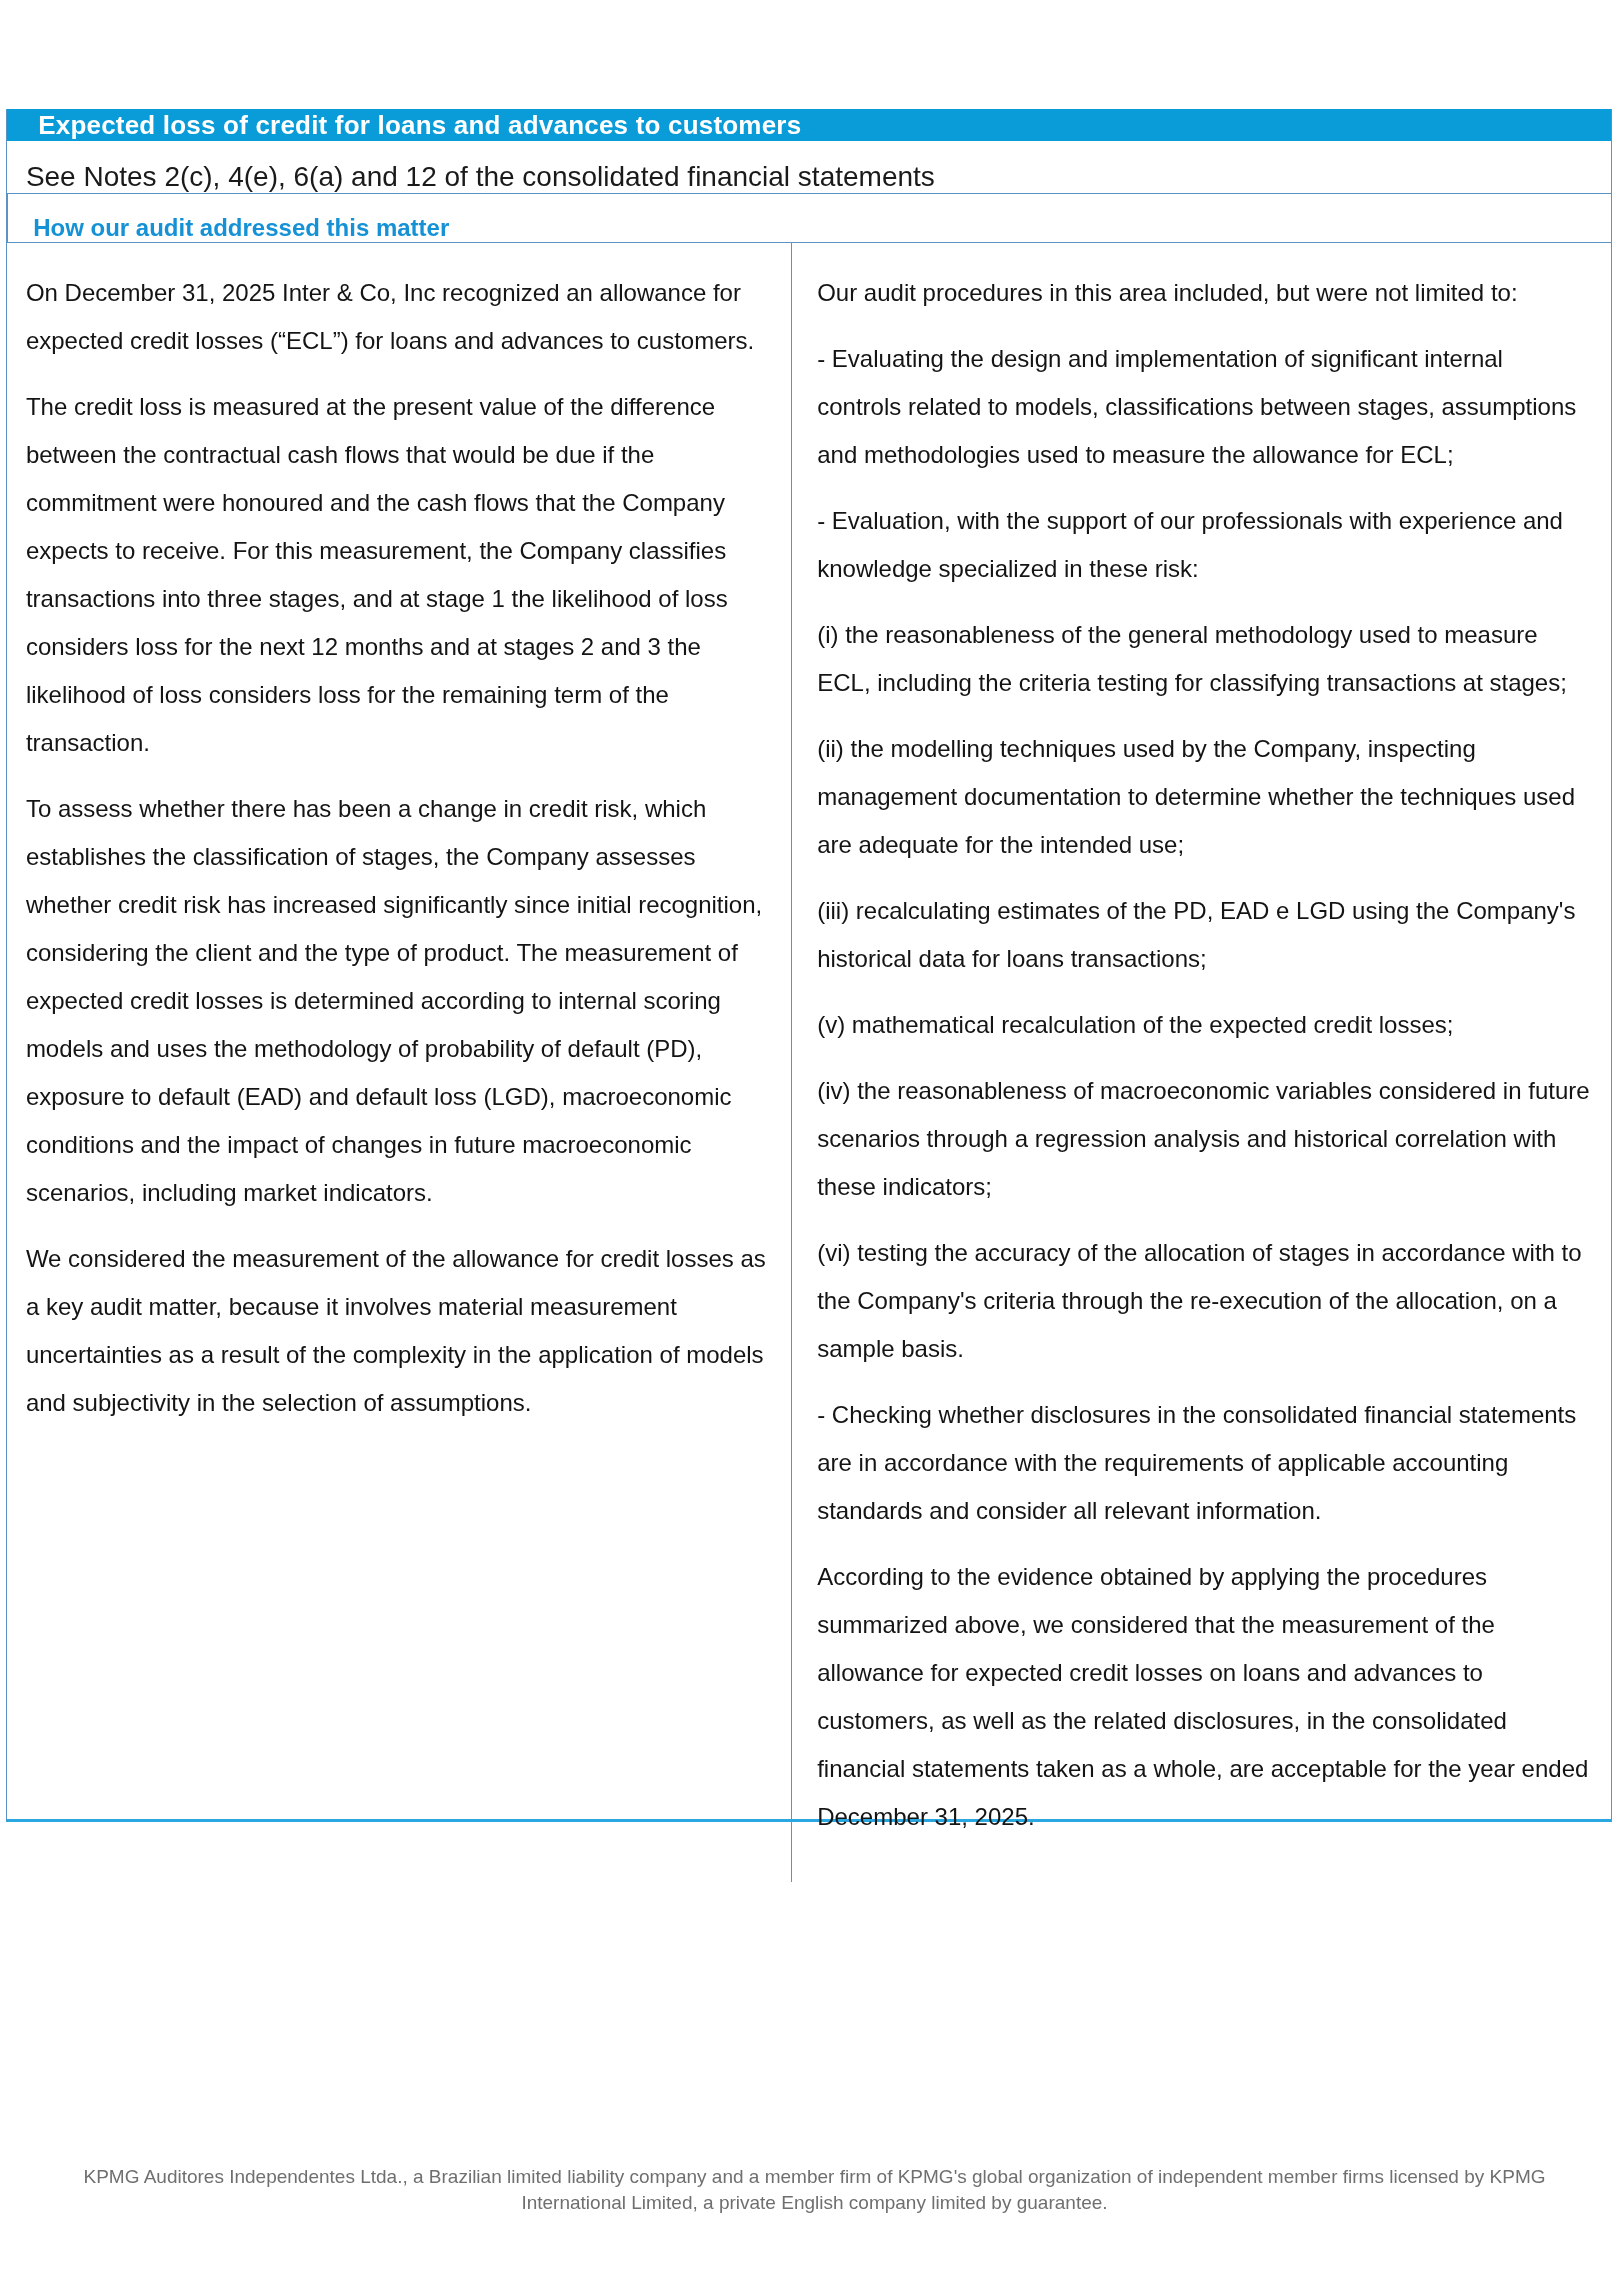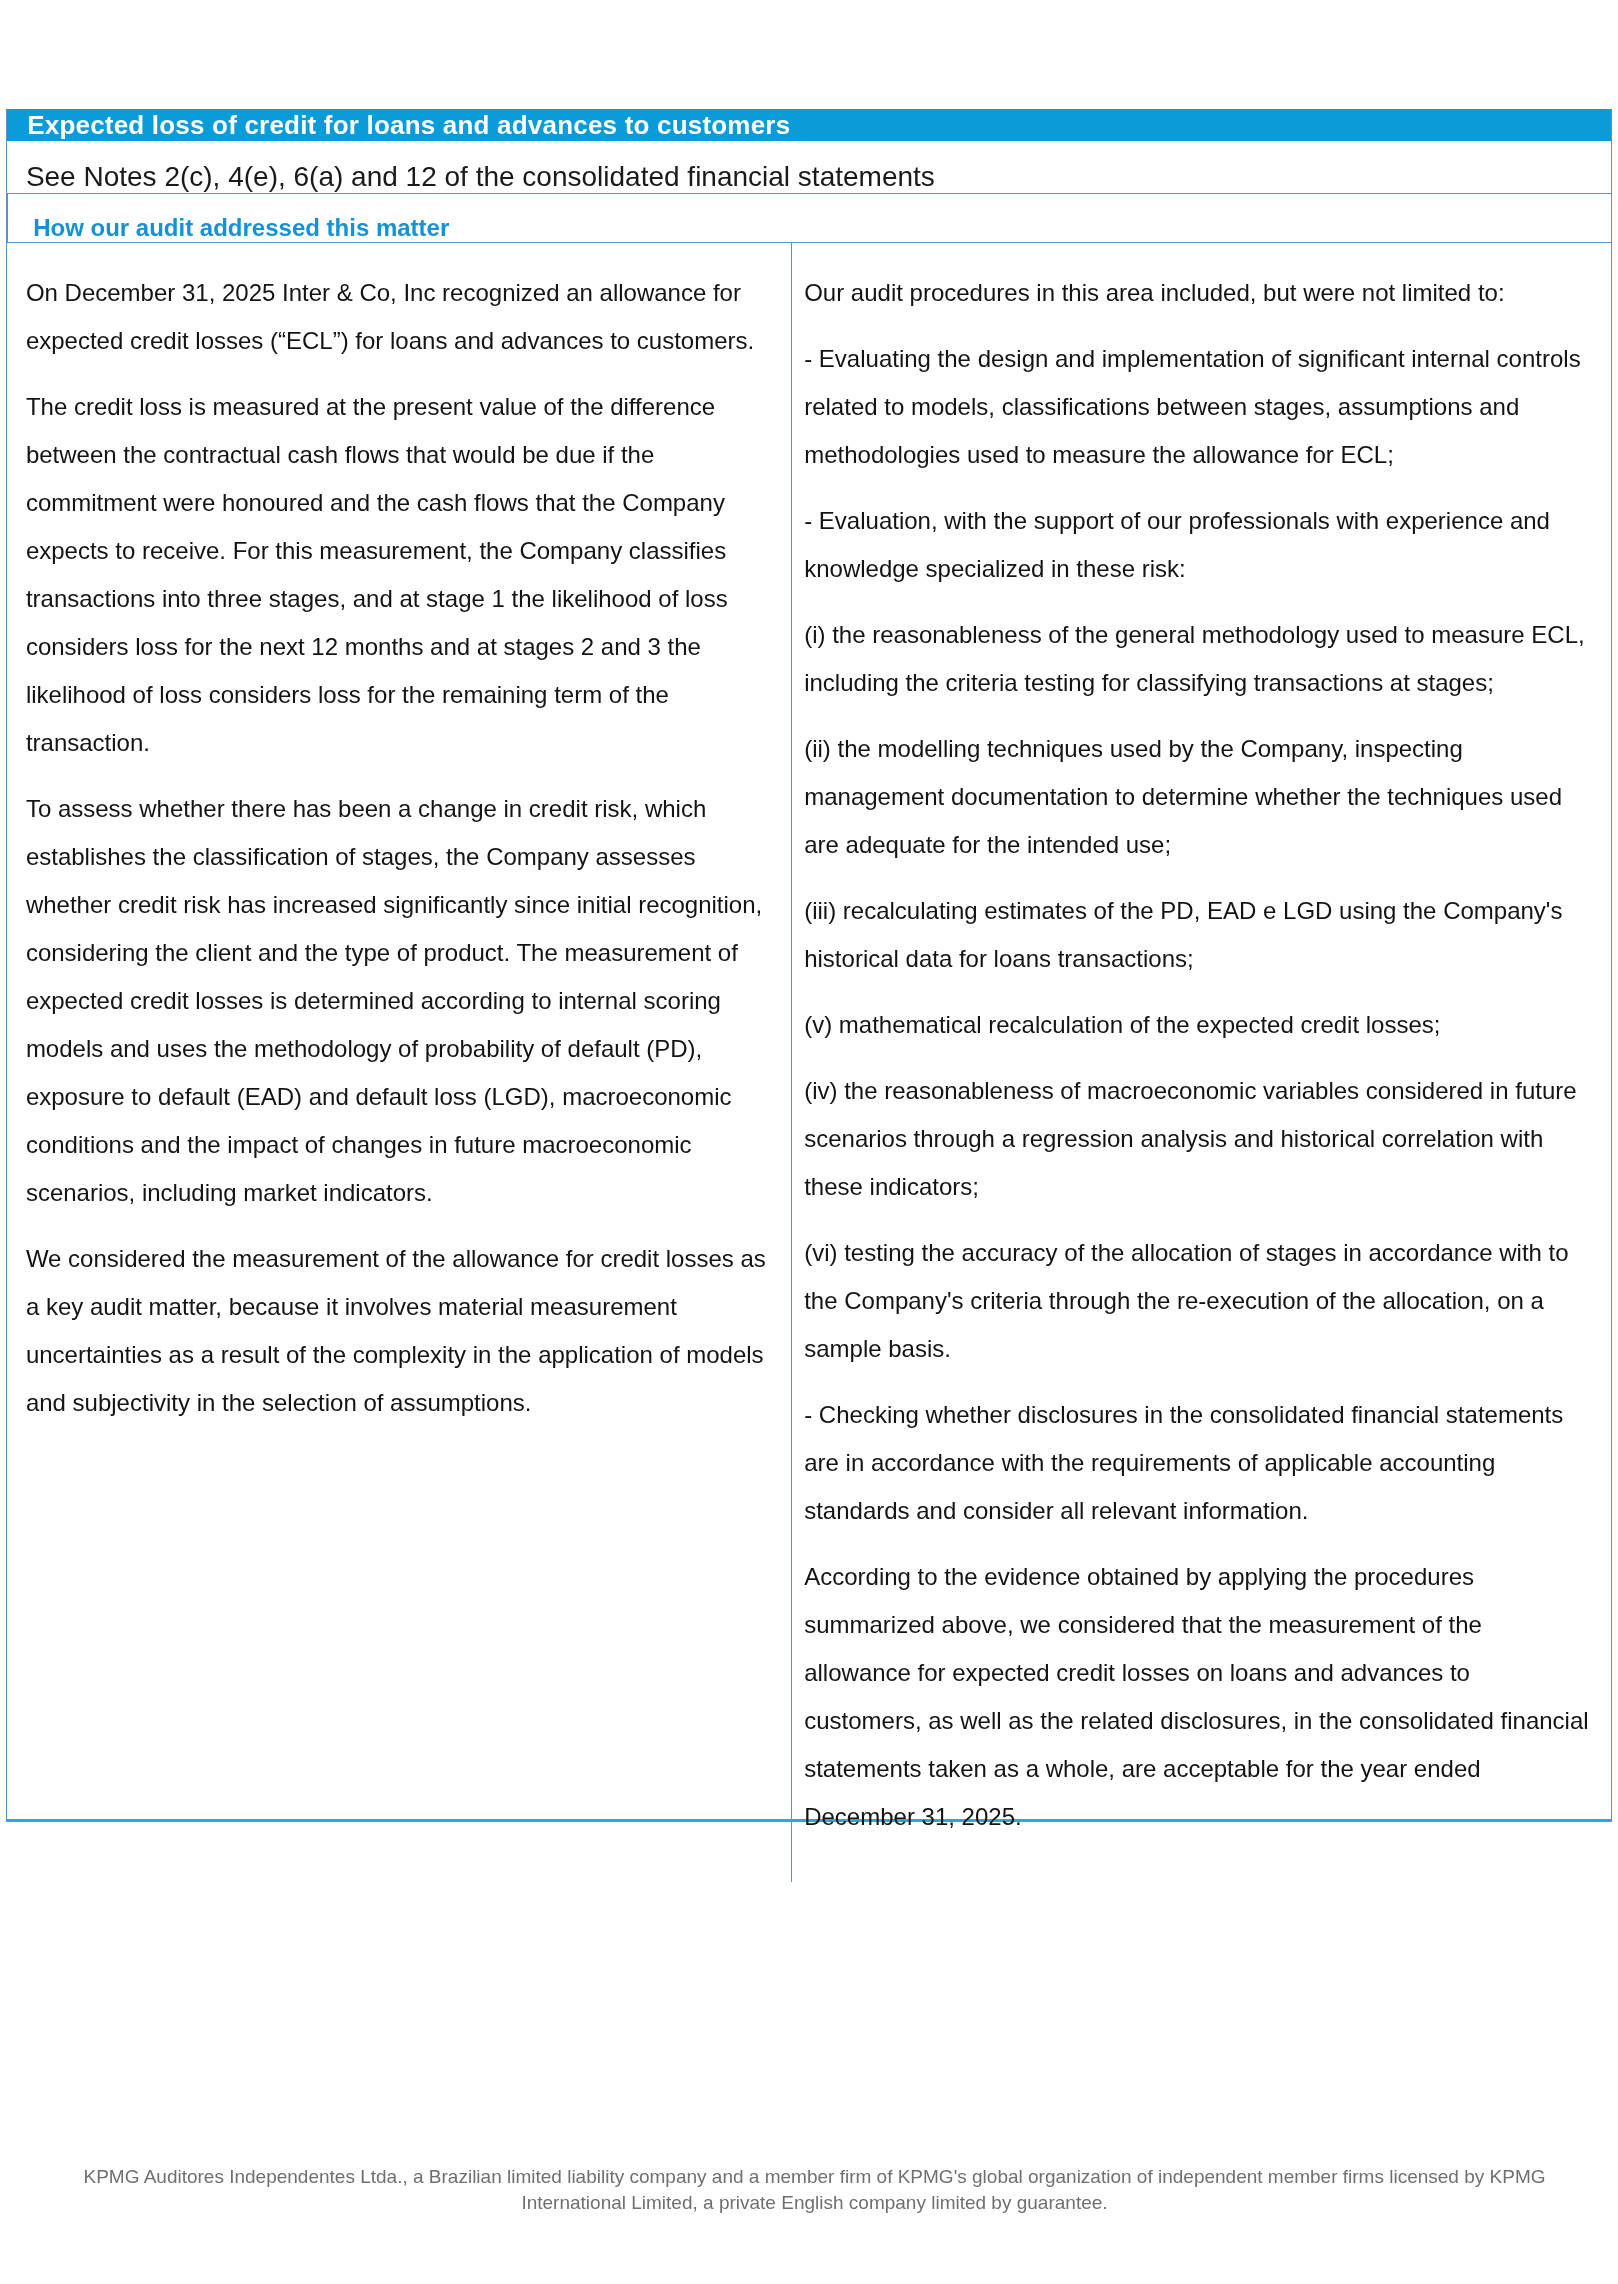--- a/index.html
+++ b/index.html
@@ -35,21 +35,21 @@
     border-bottom:3.1px solid var(--outer-bottom-blue);
     display:flex;
     flex-direction:column;
   }
   .title-bar{
     height:68px;
     background:var(--brand-blue);
     color:#ffffff;
     display:flex;
     align-items:center;
-    padding:0 20px;
+    padding:0 31px;
     font-size:26px;
     font-weight:bold;
     letter-spacing:0.2px;
   }
   .notes-row{
     height:89px;
     padding:20px 18.7px 0 18.7px;
     font-size:28px;
     color:#1a1a1a;
   }
@@ -79,21 +79,21 @@
   }
   .head-cell.col-left{padding-left:18.7px;padding-right:15.6px;}
   .head-cell.col-right{padding-left:25px;padding-right:15.6px;}
   .body-cell{
     font-size:24px;
     line-height:48px;
     padding-top:26.4px;
     padding-bottom:23px;
   }
   .body-cell.col-left{padding-left:18.7px;padding-right:18.7px;}
-  .body-cell.col-right{padding-left:12px;padding-right:18.7px;}
+  .body-cell.col-right{padding-left:25px;padding-right:18.7px;}
   .body-cell p{
     margin:0 0 18px 0;
   }
   .footer{
     position:absolute;
     left:74px;
     top:2164px;
     width:1481px;
     font-size:19px;
     line-height:26px;

